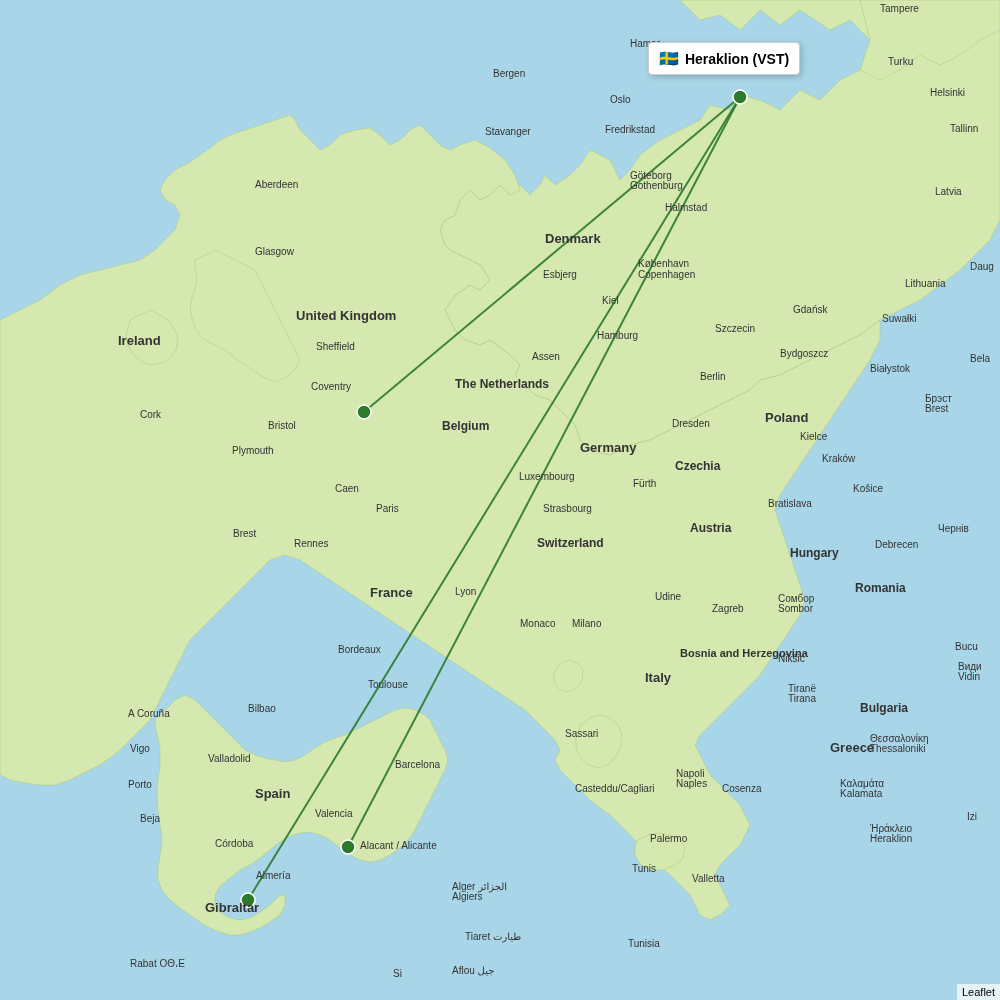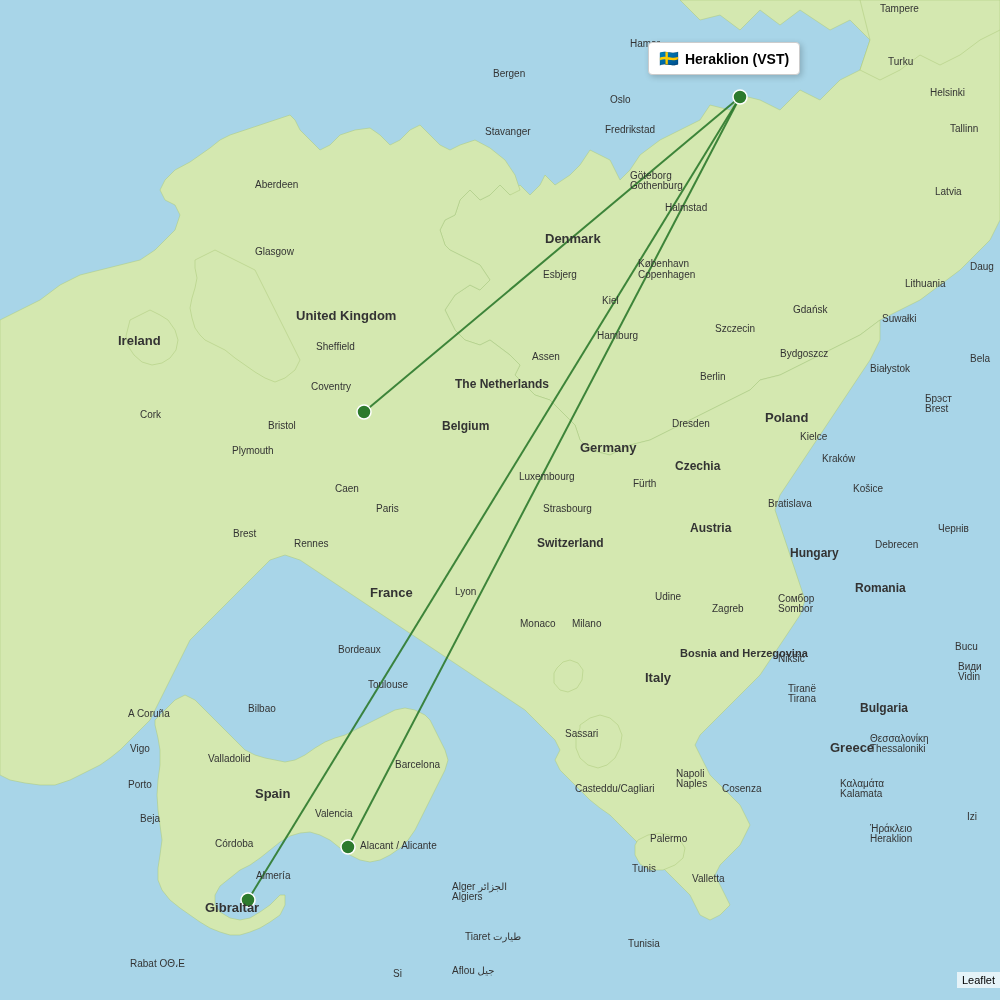--- a/index.html
+++ b/index.html
@@ -25,21 +25,21 @@
       font-size: 14px;
       font-weight: bold;
       display: flex;
       align-items: center;
       gap: 6px;
       box-shadow: 2px 2px 6px rgba(0,0,0,0.2);
       white-space: nowrap;
     }
     .leaflet-attribution {
       position: absolute;
-      bottom: 12px;
+      bottom: 0;
       right: 0;
       background: rgba(255,255,255,0.7);
       font-size: 11px;
       padding: 2px 5px;
     }
   </style>
 </head>
 <body>
 
 <div id="map-container">

